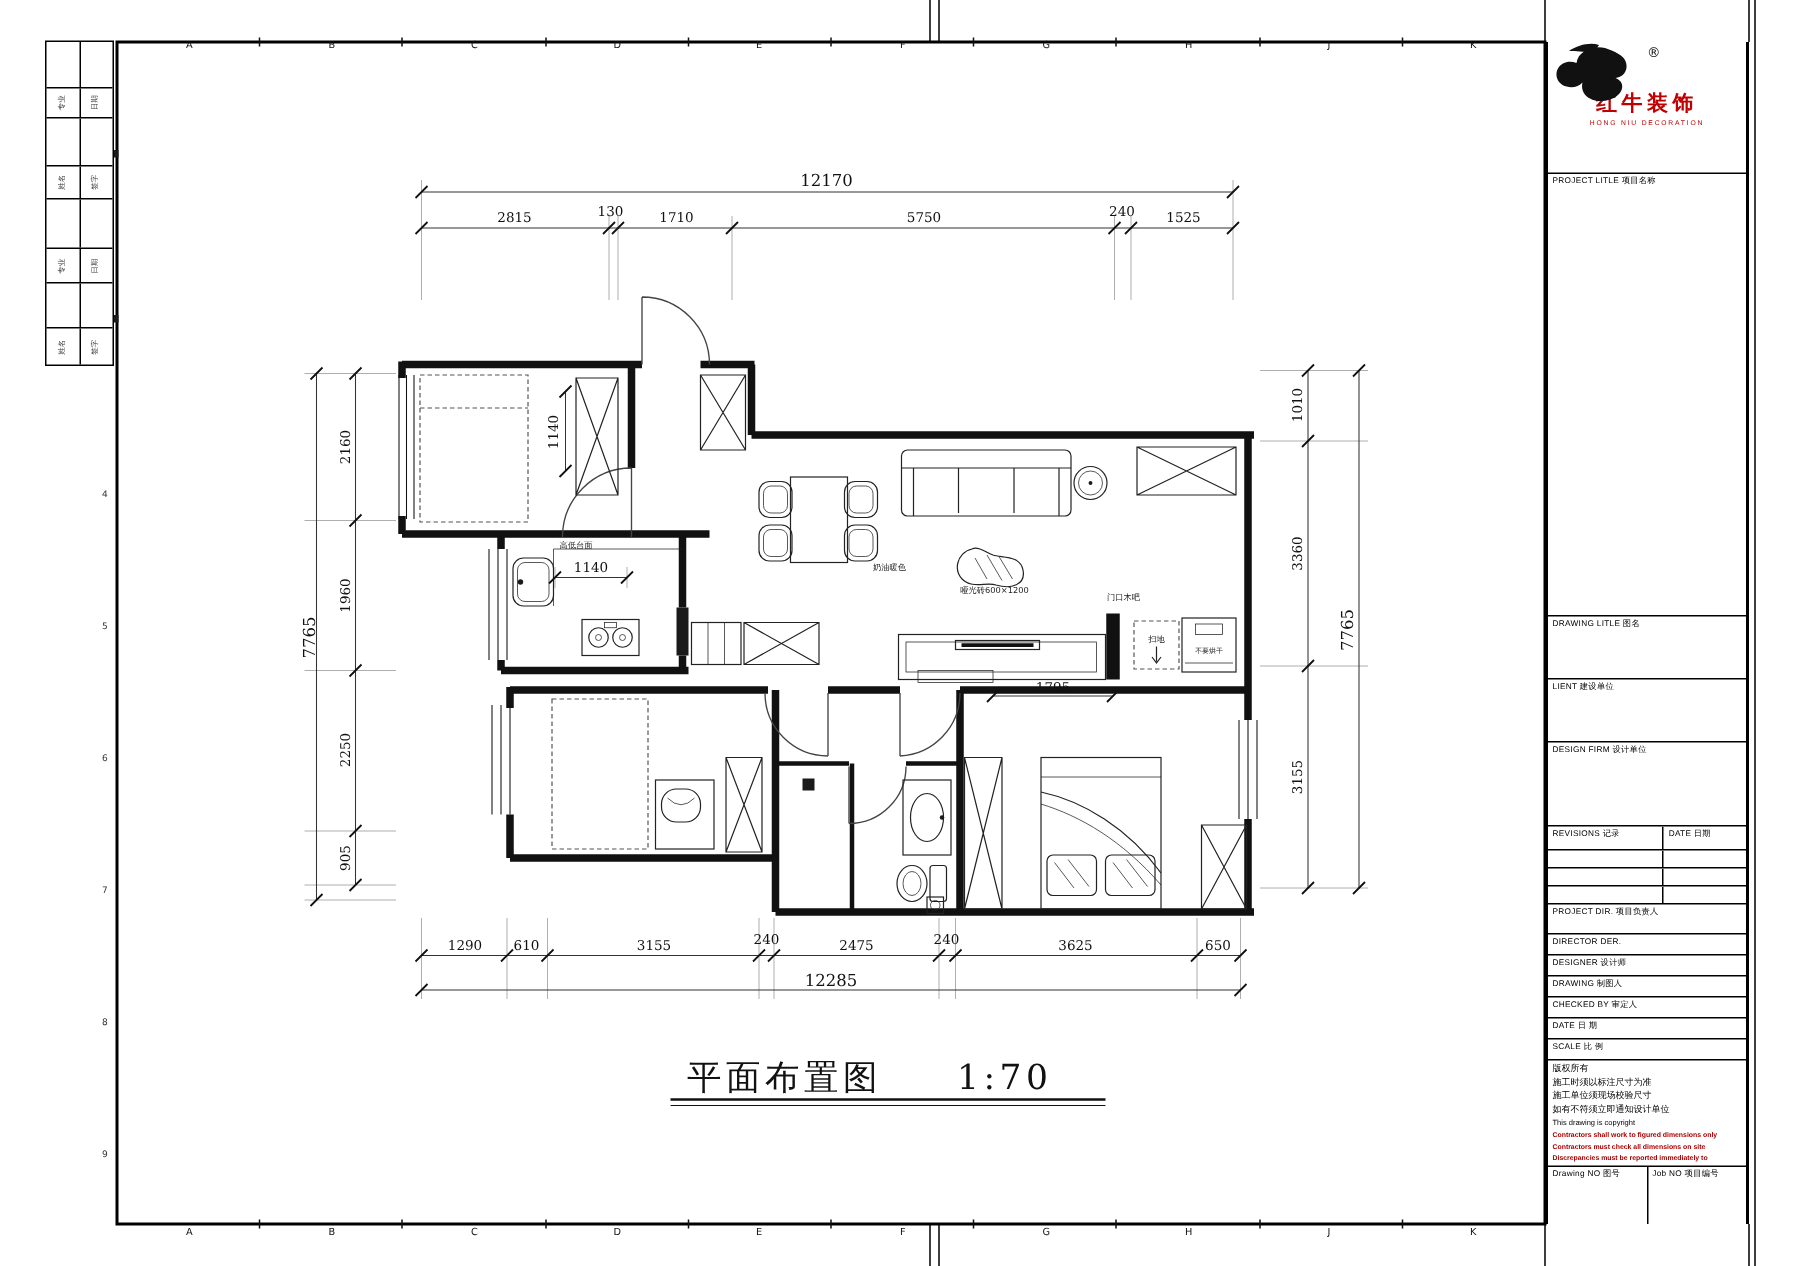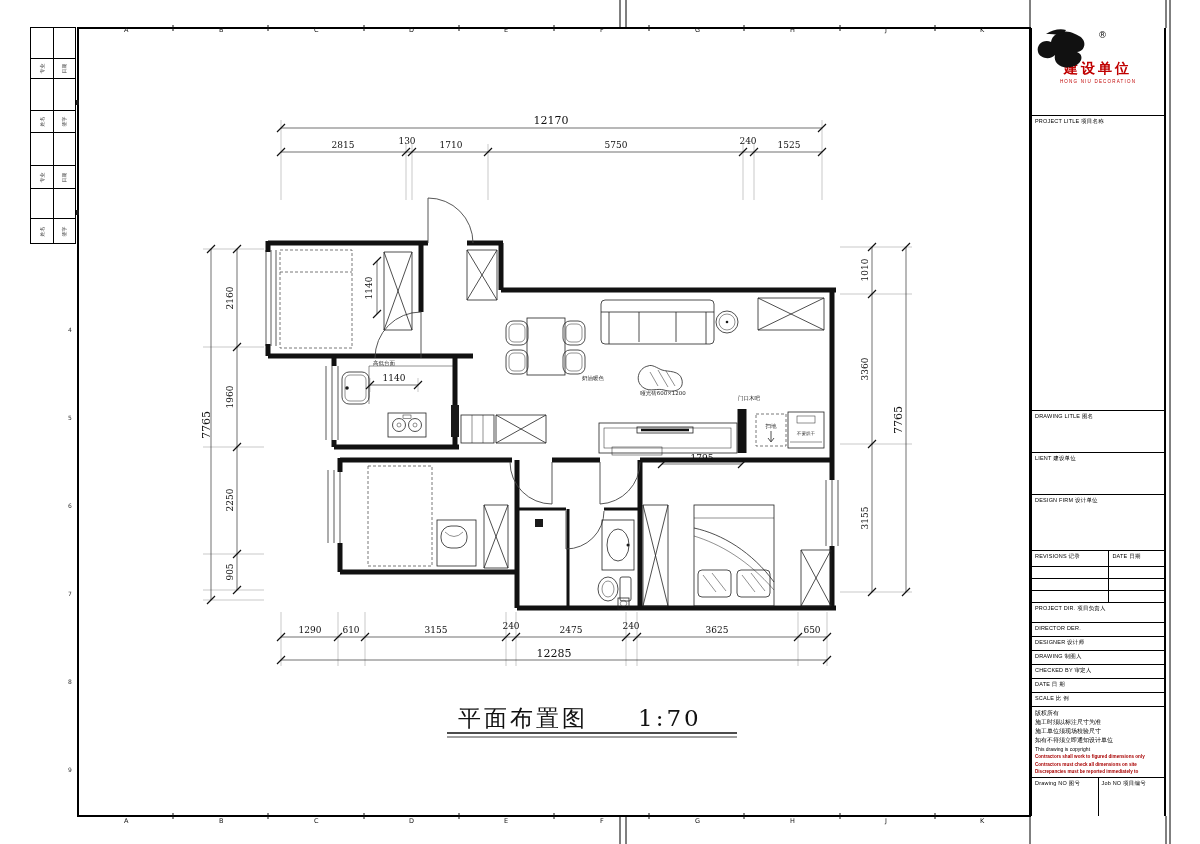--- a/index.html
+++ b/index.html
@@ -382,21 +382,21 @@
 
   <div class="tb">
 
     <div class="cell logo">
       <svg width="80" height="44" viewBox="0 0 80 44">
         <path d="M38,4 C30,2 20,6 19,14 C12,11 4,16 6,24 C8,31 19,32 23,27 C21,35 29,41 39,39 C50,37 53,27 45,24 C54,23 55,12 47,8 C44,6 41,5 38,4 Z
                  M30,12 C26,14 25,20 29,23 C33,26 39,24 40,19 C41,14 35,10 30,12 Z" fill="#111"></path>
         <path d="M14,6 C20,2 28,0 34,2 L30,8 C24,6 18,6 14,6 Z" fill="#111"></path>
         <text x="66" y="10" style="font:9px 'DejaVu Sans',sans-serif;fill:#111">®</text>
       </svg>
-      <div class="brandcn" style="color:#c00000">建设单位</div>
+      <div class="brandcn" style="color:#c00000">红牛装饰</div>
       <div class="branden" style="color:#c00000">HONG NIU DECORATION</div>
     </div>
 
     <div class="cell" style="height:295px">
         <div class="cl">PROJECT LITLE  项目名称</div>
       </div>
     <div class="cell" style="height:42px">
         <div class="cl">DRAWING LITLE  图名</div>
       </div>
     <div class="cell" style="height:42px">

